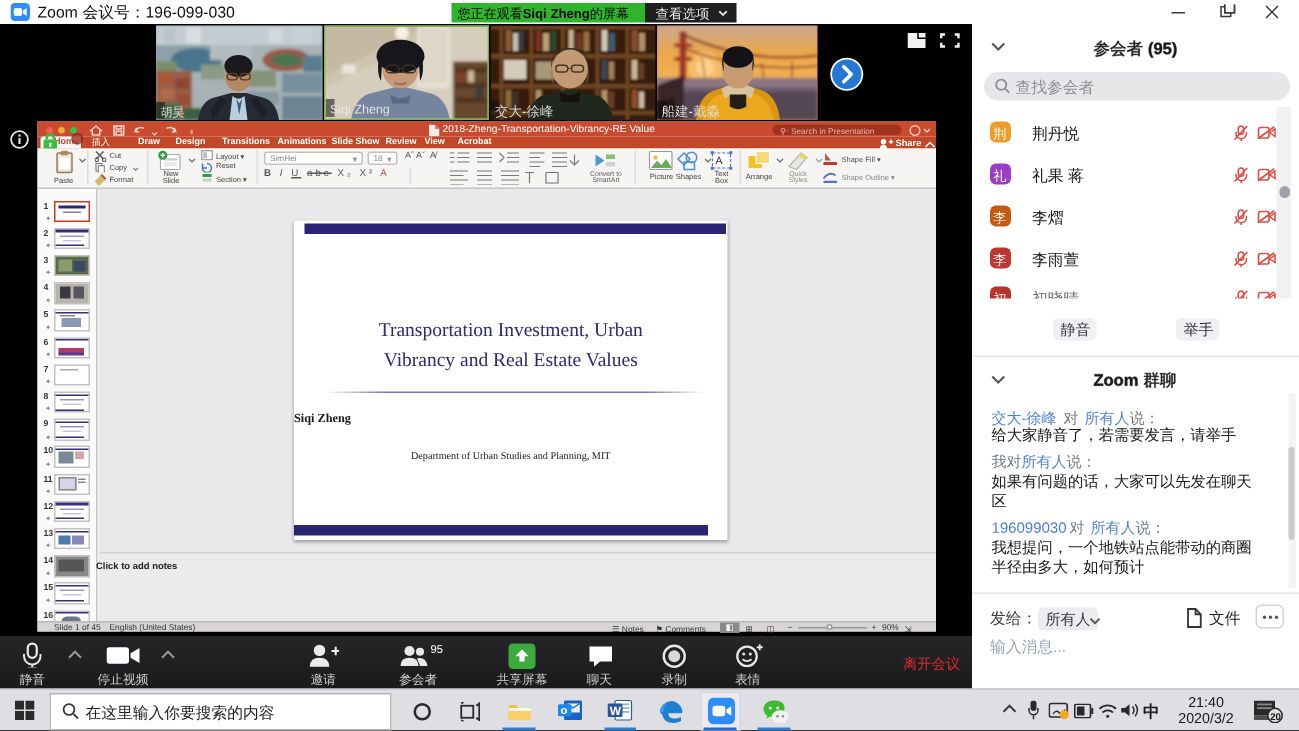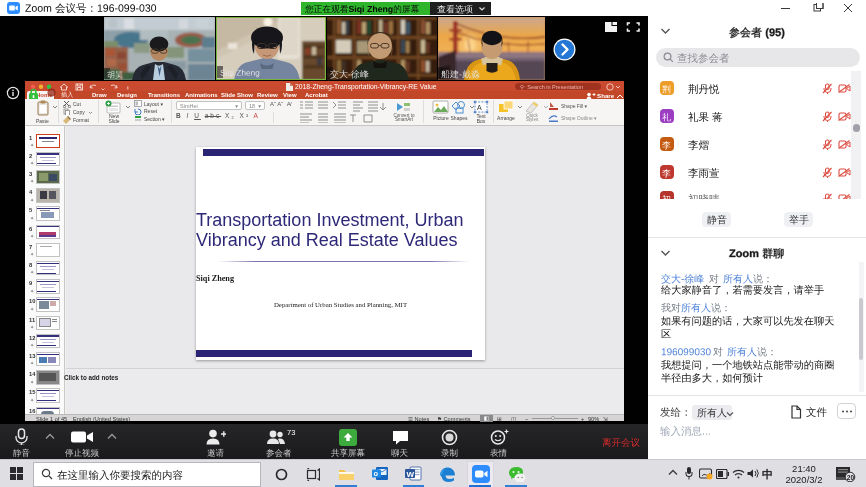--- a/index.html
+++ b/index.html
@@ -783,21 +783,21 @@
       <div class="ab" style="left:4px;top:281.5px;font-size:5.8px;font-weight:bold;color:#333">16</div>
       <div class="ab" style="left:11px;top:280.5px;width:24px;height:14.5px;background:#fff;border:1px solid #c2c2c2">
         <div class="ab" style="left:0;top:0.8px;width:100%;height:1.2px;background:#35307e"></div>
         <div class="ab" style="left:4px;top:3px;width:13px;height:7px;background:#6a7a8a;border-radius:4px"></div>
       </div>
     </div>
 
  <div class="ab" style="left:41px;top:45px;width:558px;height:242px;background:#e9e9ec"></div>
  <div class="ab" style="left:171px;top:66px;width:289px;height:213px;background:#fff;box-shadow:0 1px 2.5px rgba(0,0,0,.35)">
    <div class="ab" style="left:7px;top:1.5px;width:281px;height:7.5px;background:#2b2474"></div>
-   <div class="ab" style="left:0;top:62.5px;width:289px;text-align:left;font-family:Liberation Sans, sans-serif;font-size:18px;line-height:20.6px;color:#2e2878">Transportation Investment, Urban<br>Vibrancy and Real Estate Values</div>
+   <div class="ab" style="left:0;top:62.5px;width:289px;text-align:center;font-family:Liberation Serif, serif;font-size:13px;line-height:20.6px;color:#2e2878">Transportation Investment, Urban<br>Vibrancy and Real Estate Values</div>
    <div class="ab" style="left:22px;top:113.5px;width:251px;height:1px;background:linear-gradient(90deg,rgba(120,115,175,0),#7a74b0 15%,#7a74b0 85%,rgba(120,115,175,0))"></div>
    <div class="ab" style="left:0;top:127px;width:289px;font-family:'Liberation Serif',serif;font-size:8.2px;font-weight:bold;color:#1a1a1a">Siqi Zheng</div>
    <div class="ab" style="left:0;top:153.5px;width:289px;text-align:center;font-family:'Liberation Serif',serif;font-size:6.8px;color:#1a1a1a">Department of Urban Studies and Planning, MIT</div>
    <div class="ab" style="left:0;top:203px;width:276px;height:7px;background:#2b2474"></div>
  </div>
 
  <div class="ab" style="left:41px;top:287px;width:558px;height:46px;background:#ebebee;border-top:1px solid #d2d2d5"></div>
  <div class="ab" style="left:39px;top:293px;font-size:6.3px;font-weight:bold;color:#222">Click to add notes</div>
 
  <div class="ab" style="left:0;top:333px;width:599px;height:7px;background:#d6d4d5;border-top:1px solid #bab8b9;font-size:5.6px;color:#333">
@@ -856,21 +856,21 @@
  <svg style="position:absolute;left:207.0px;top:24.2px;overflow:visible" width="17" height="10" fill="#d5d5d5">
       <use href="#gw9080" transform="translate(0.0 7.8) scale(0.0083 -0.0083)"></use>
       <use href="#gw8BF7" transform="translate(8.5 7.8) scale(0.0083 -0.0083)"></use>
     </svg>
  <svg class="ab" style="left:266px;top:5px" width="20" height="16">
       <circle cx="7" cy="5" r="3.4" fill="#e8e8e8"></circle>
       <path d="M1 15q0-5.5 6-5.5t6 5.5z" fill="#e8e8e8"></path>
       <circle cx="14" cy="5.5" r="2.7" fill="#e8e8e8"></circle>
       <path d="M12 9.8q6-1.3 7 5.2h-5" fill="#e8e8e8"></path>
     </svg>
- <div class="ab" style="left:287px;top:4px;color:#fff;font-size:7.5px">73</div>
+ <div class="ab" style="left:287px;top:4px;color:#fff;font-size:7.5px">95</div>
  <svg style="position:absolute;left:266.2px;top:24.2px;overflow:visible" width="26" height="10" fill="#d5d5d5">
       <use href="#gw53C2" transform="translate(0.0 7.8) scale(0.0083 -0.0083)"></use>
       <use href="#gw4F1A" transform="translate(8.5 7.8) scale(0.0083 -0.0083)"></use>
       <use href="#gw8005" transform="translate(17.0 7.8) scale(0.0083 -0.0083)"></use>
     </svg>
  <div class="ab" style="left:339px;top:5px;width:17.5px;height:16.5px;border-radius:3px;background:#3daa3d"></div>
  <svg class="ab" style="left:343px;top:8px" width="10" height="11">
       <path d="M5 0l4.5 4.5h-2.8V8H3.3V4.5H0.5z" fill="#fff" transform="translate(0,1)"></path>
     </svg>
  <svg style="position:absolute;left:331.0px;top:24.2px;overflow:visible" width="34" height="10" fill="#d5d5d5">

